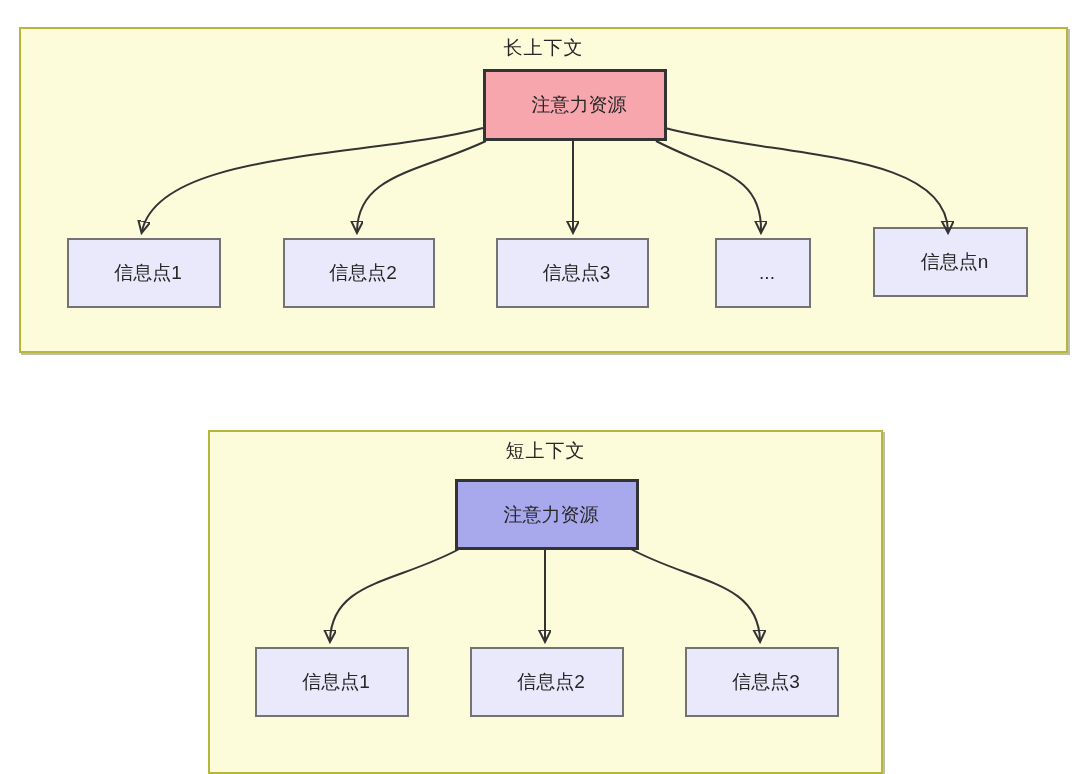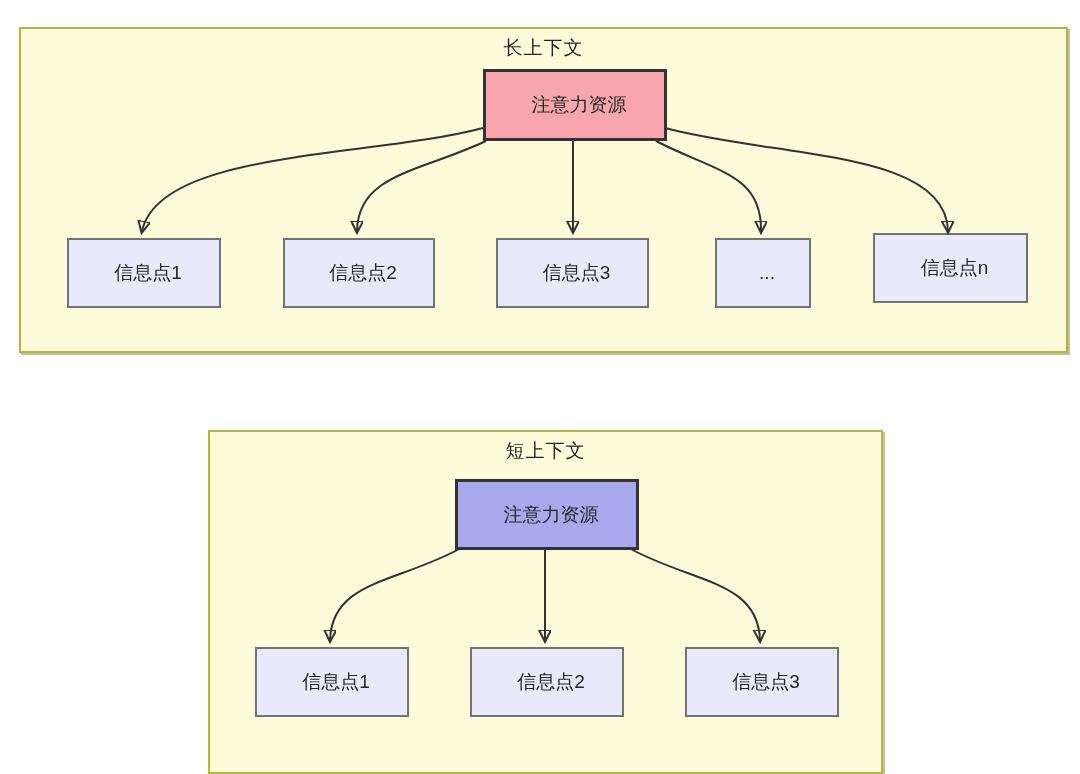--- a/index.html
+++ b/index.html
@@ -74,21 +74,21 @@
 
   <div class="panel" style="left:19px; top:27px; width:1049px; height:326px;">
     <div class="panel-title">长上下文</div>
 
     <div class="node attn attn-long" style="left:462px; top:40px; width:184px; height:72px;">注意力资源</div>
 
     <div class="node info" style="left:46px; top:209px; width:154px; height:70px;">信息点1</div>
     <div class="node info" style="left:262px; top:209px; width:152px; height:70px;">信息点2</div>
     <div class="node info" style="left:475px; top:209px; width:153px; height:70px;">信息点3</div>
     <div class="node info" style="left:694px; top:209px; width:96px; height:70px;">...</div>
-    <div class="node info" style="left:852px; top:204px; width:155px; height:70px;">信息点n</div>
+    <div class="node info" style="left:852px; top:198px; width:155px; height:70px;">信息点n</div>
   </div>
 
   <div class="panel" style="left:208px; top:430px; width:675px; height:344px;">
     <div class="panel-title">短上下文</div>
 
     <div class="node attn attn-short" style="left:245px; top:47px; width:184px; height:71px;">注意力资源</div>
 
     <div class="node info" style="left:45px; top:215px; width:154px; height:70px;">信息点1</div>
     <div class="node info" style="left:260px; top:215px; width:154px; height:70px;">信息点2</div>
     <div class="node info" style="left:475px; top:215px; width:154px; height:70px;">信息点3</div>

